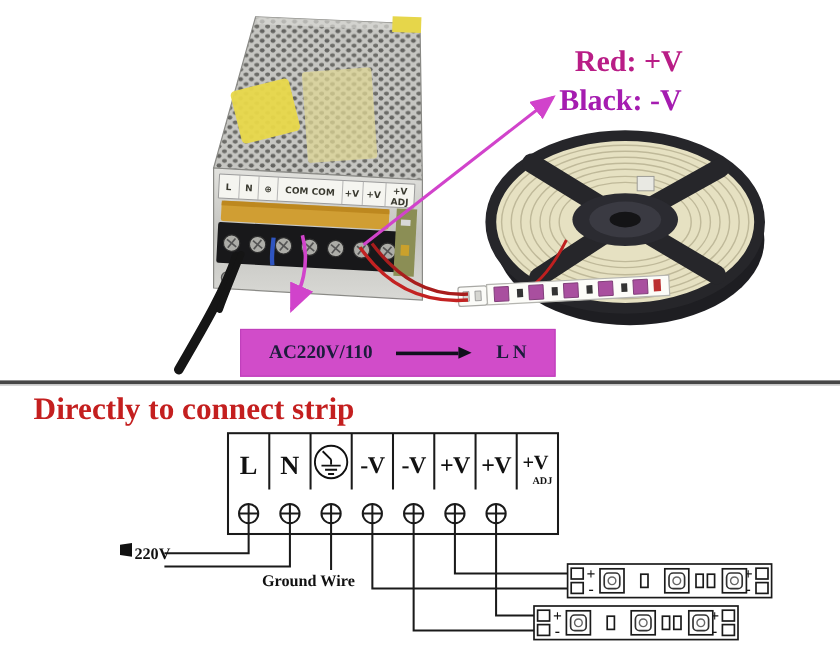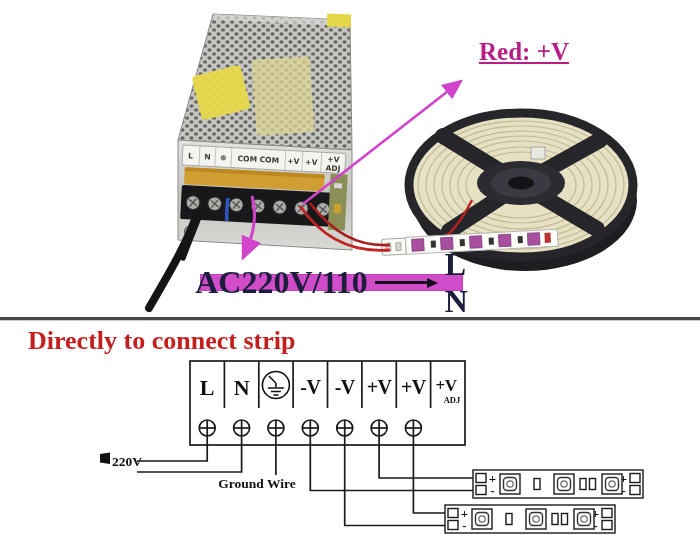--- a/index.html
+++ b/index.html
@@ -3,28 +3,28 @@
 <meta charset="utf-8">
 <style>
   html,body{margin:0;padding:0;background:#ffffff;}
   .stage{
     position:relative;width:700px;height:538px;background:#ffffff;
     font-family:"Liberation Serif",serif;overflow:hidden;
   }
   .abs{position:absolute;}
   svg{display:block;}
   .anno{
-    font-weight:bold;font-size:25px;line-height:1.2;white-space:nowrap;text-decoration:underline;
+    font-weight:bold;font-size:25px;line-height:1.2;white-space:nowrap;
   }
   #red-label{left:479px;top:37px;color:#b91d86;}
   #black-label{left:466px;top:70px;color:#a51cb0;}
   .ac-box{
-    left:200px;top:274px;width:263px;height:17px;background:#d14cc9;
-    display:flex;align-items:center;justify-content:center;gap:7px;
-    font-weight:bold;font-size:32px;color:#1c1c3c;
+    left:200px;top:274px;width:263px;height:40px;background:#d14cc9;
+    display:flex;align-items:center;justify-content:center;gap:20px;
+    font-weight:bold;font-size:16px;color:#1c1c3c;
     box-shadow:0 0 0 1px #c040bc inset;
   }
   .ac-arrow{display:flex;align-items:center;}
   .ac-arrow .line{width:52px;height:3px;background:#10101c;}
   .ac-arrow .head{
     width:0;height:0;border-left:11px solid #10101c;
     border-top:5.5px solid transparent;border-bottom:5.5px solid transparent;
   }
   .separator{
     left:0;top:317px;width:700px;height:3px;background:#474747;
@@ -194,20 +194,21 @@
     <path d="M 201,212 C 194,230 188,244 183,258" stroke="#151515" stroke-width="5.5" fill="none" stroke-linecap="round"></path>
     <path d="M 228,198 C 227,208 226,214 227,221" stroke="#2f55c0" stroke-width="3.6" fill="none"></path>
     <path d="M 300,206 C 322,238 352,253 390,250" stroke="#c32222" stroke-width="2.8" fill="none"></path>
     <path d="M 310,203 C 332,232 357,247 390,245" stroke="#a81d1d" stroke-width="2.8" fill="none"></path>
 
     <path d="M 303,204 L 461,81" stroke="#d143cb" stroke-width="2.6" fill="none" marker-end="url(#arrowM)"></path>
     <path d="M 252,196 C 259,222 250,242 243,258" stroke="#d143cb" stroke-width="3" fill="none" marker-end="url(#arrowM)"></path>
   </svg>
 
   <div class="abs anno" id="red-label">Red: +V</div>
+  <div class="abs anno" id="black-label">Black: -V</div>
 
   <div class="abs ac-box">
     <span>AC220V/110</span>
     <span class="ac-arrow">
         <span class="line"></span>
         <span class="head"></span>
       </span>
     <span>L N</span>
   </div>
 

